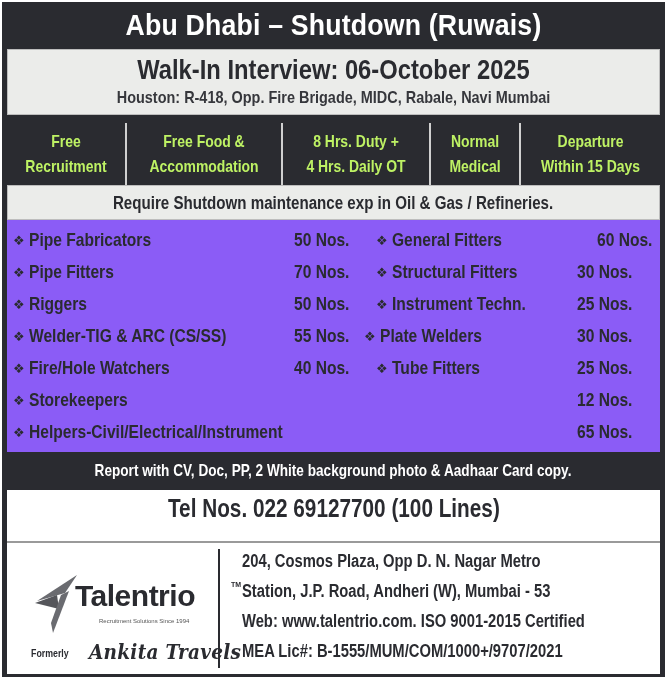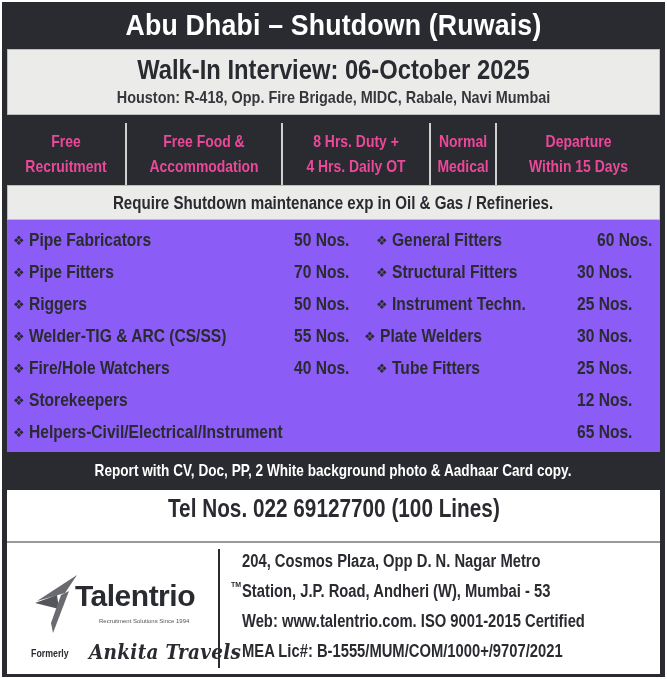--- a/index.html
+++ b/index.html
@@ -18,21 +18,21 @@
     background: #ebecea; height: 66px; text-align: center; border: 1px solid #bdbdbd;
   }
   .walkin .h {
     font-size: 27px; font-weight: bold; line-height: 34px; padding-top: 3px;
     transform: scaleX(0.88); white-space: nowrap;
   }
   .walkin .s {
     font-size: 17px; font-weight: bold; line-height: 22px; color: #36373c;
     transform: scaleX(0.85); white-space: nowrap;
   }
-  .perks { display: flex; height: 70px; color: #ec4899; padding-top: 8px; }
+  .perks { display: flex; height: 70px; color: #bef264; padding-top: 8px; }
   .perk {
     text-align: center; font-size: 17px; font-weight: bold; line-height: 25px;
     border-right: 2px solid #d0d0d0; white-space: nowrap; overflow: hidden;
     display: flex; flex-direction: column; justify-content: center;
   }
   .perk:last-child { border-right: none; }
   .perk span { display: block; transform: scaleX(0.82); }
   .require {
     background: #ebecea; height: 35px; text-align: center; font-size: 18px;
     font-weight: bold; line-height: 34px; border: 1px solid #bdbdbd;
@@ -92,21 +92,21 @@
       <span>Recruitment</span>
     </div>
     <div class="perk" style="width:156px">
       <span>Free Food &amp;</span>
       <span>Accommodation</span>
     </div>
     <div class="perk" style="width:148px">
       <span>8 Hrs. Duty +</span>
       <span>4 Hrs. Daily OT</span>
     </div>
-    <div class="perk" style="width:66px">
+    <div class="perk" style="width:90px">
       <span>Normal</span>
       <span>Medical</span>
     </div>
     <div class="perk" style="flex:1">
       <span>Departure</span>
       <span>Within 15 Days</span>
     </div>
   </div>
 
   <div class="require">

